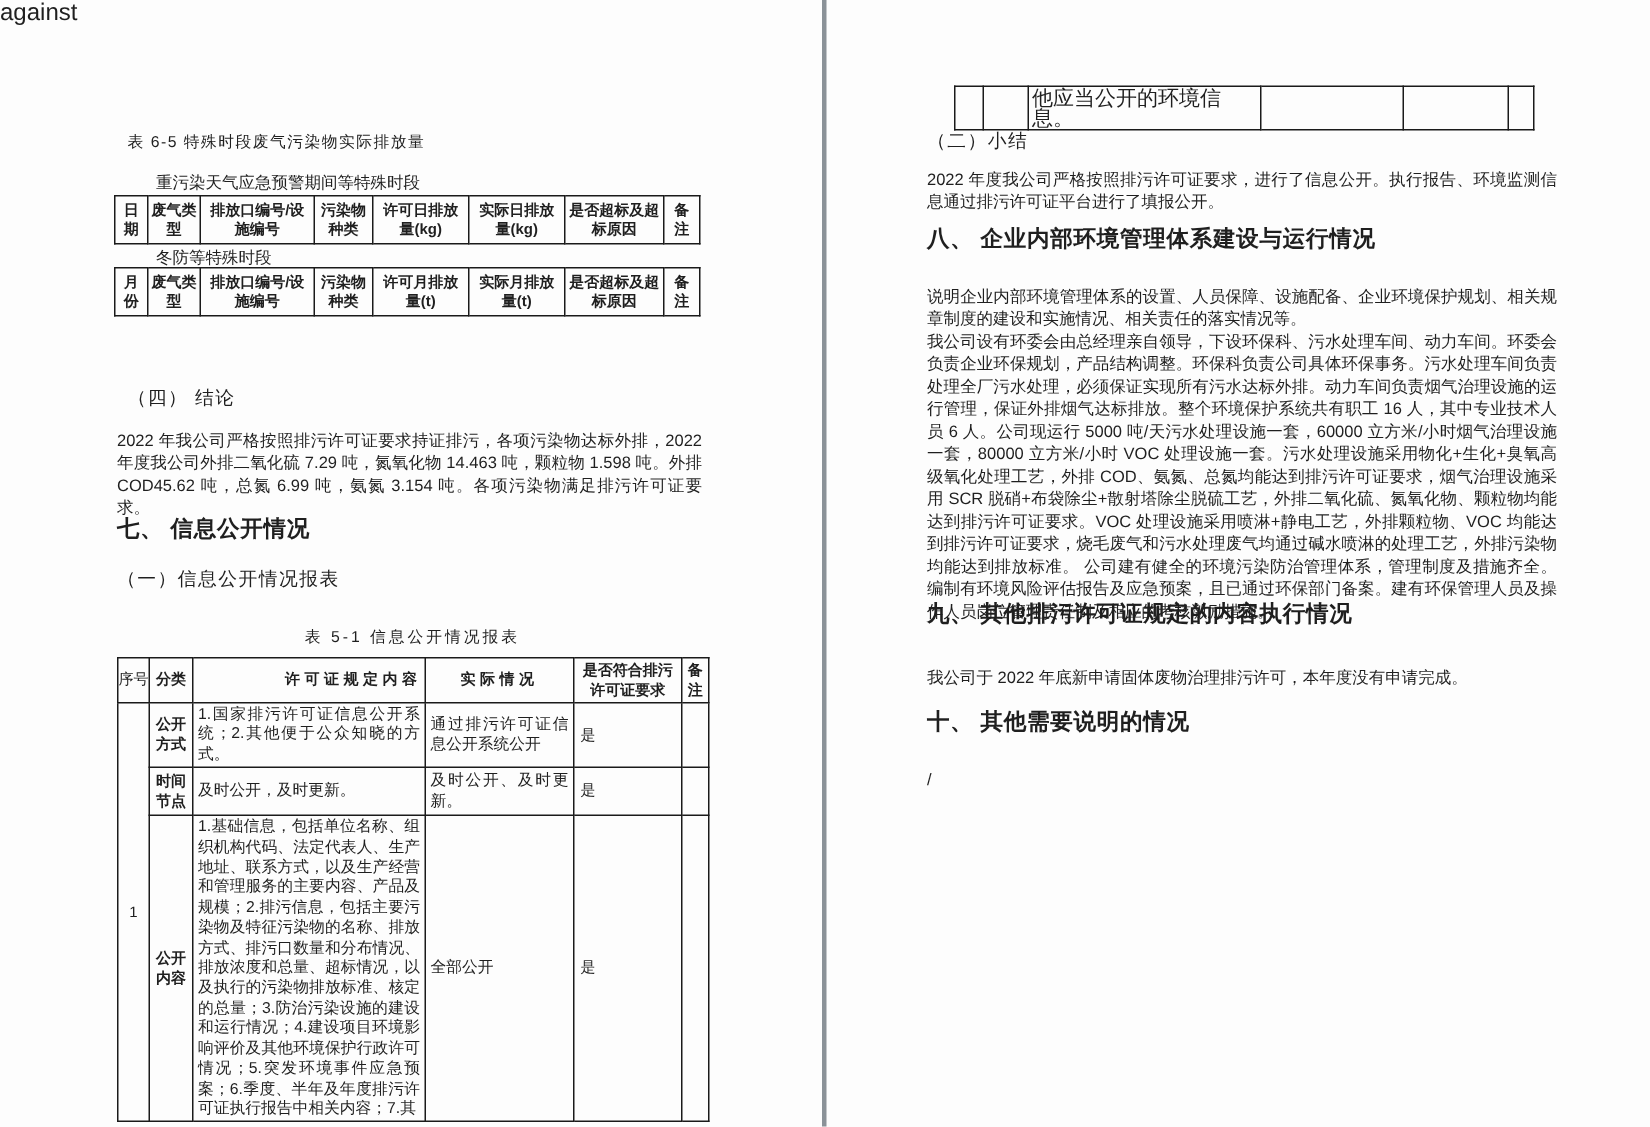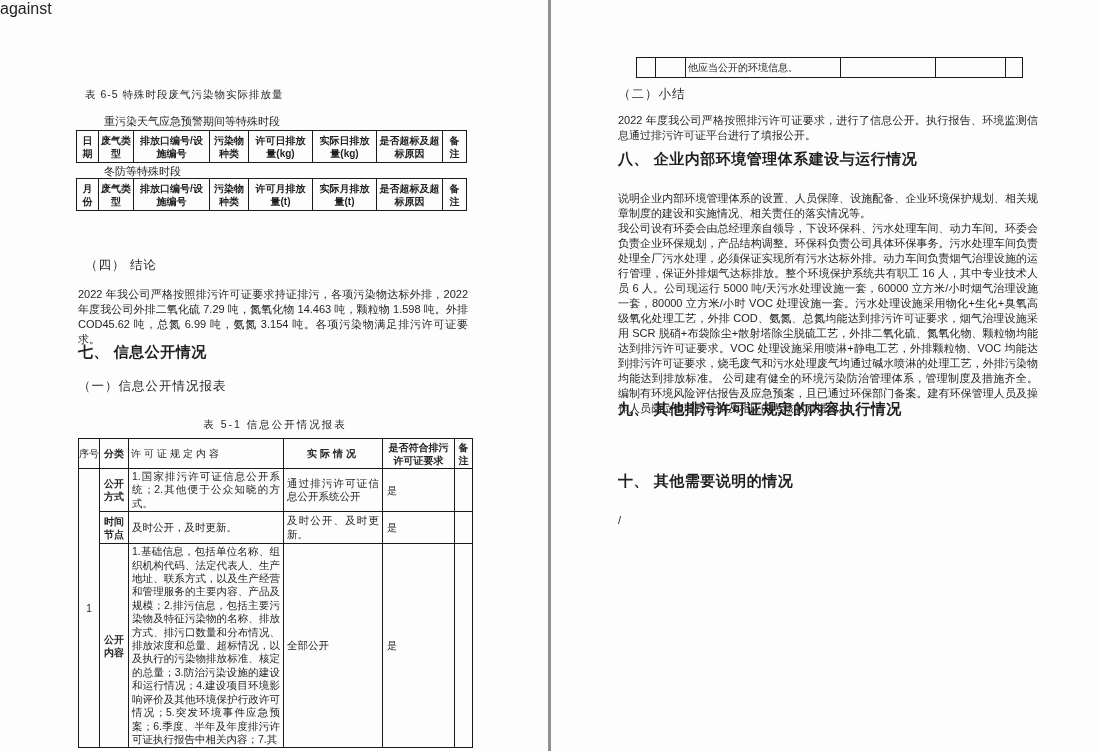--- a/index.html
+++ b/index.html
@@ -108,21 +108,21 @@
         <col style="width:29px">
         <col style="width:155px">
       <col style="width:99px">
         <col style="width:72px">
         <col style="width:18px">
       </colgroup>
     <tbody>
         <tr class="hdr-row" style="height:30px;">
       <td style="font-weight:normal;text-align:center;padding:1px 0;">序号</td>
       <td style="font-weight:bold;text-align:center;">分类</td>
-      <td class="ls" style="font-weight:normal;text-align:left;">许可证规定内容</td>
+      <td class="ls" style="font-weight:bold;text-align:right;">许可证规定内容</td>
       <td class="ls" style="font-weight:bold;text-align:center;">实际情况</td>
       <td style="font-weight:bold;text-align:center;">是否符合排污许可证要求</td>
       <td style="font-weight:bold;text-align:center;">备注</td>
     </tr>
     <tr style="height:30px;">
       <td rowspan="3" class="num">1</td>
       <td class="cat">公开方式</td>
       <td class="content">1.国家排污许可证信息公开系统；2.其他便于公众知晓的方式。</td>
       <td class="content">通过排污许可证信息公开系统公开</td>
       <td class="yes">是</td>
@@ -157,38 +157,39 @@
         <col style="width:30px">
         <col style="width:155px">
       <col style="width:95px">
         <col style="width:70px">
         <col style="width:17px">
       </colgroup>
     <tbody>
         <tr style="height:20px;">
       <td></td>
       <td></td>
-      <td style="font-size:10px;">他应当公开的环境信息。</td>
+      <td style="font-size:14px;">他应当公开的环境信息。</td>
       <td></td>
       <td></td>
       <td></td>
     </tr>
   </tbody>
     </table>
 
   <div class="abs subhead" style="left:66px;top:86px;">（二）小结</div>
 
   <div class="abs body-text" style="left:66px;top:113px;width:420px;">2022 年度我公司严格按照排污许可证要求，进行了信息公开。执行报告、环境监测信息通过排污许可证平台进行了填报公开。</div>
 
   <div class="abs h1" style="left:66px;top:150px;">八、 企业内部环境管理体系建设与运行情况</div>
 
   <div class="abs body-text" style="left:66px;top:191px;width:420px;">说明企业内部环境管理体系的设置、人员保障、设施配备、企业环境保护规划、相关规章制度的建设和实施情况、相关责任的落实情况等。</div>
 
   <div class="abs body-text" style="left:66px;top:221px;width:420px;">我公司设有环委会由总经理亲自领导，下设环保科、污水处理车间、动力车间。环委会负责企业环保规划，产品结构调整。环保科负责公司具体环保事务。污水处理车间负责处理全厂污水处理，必须保证实现所有污水达标外排。动力车间负责烟气治理设施的运行管理，保证外排烟气达标排放。整个环境保护系统共有职工 16 人，其中专业技术人员 6 人。公司现运行 5000 吨/天污水处理设施一套，60000 立方米/小时烟气治理设施一套，80000 立方米/小时 VOC 处理设施一套。污水处理设施采用物化+生化+臭氧高级氧化处理工艺，外排 COD、氨氮、总氮均能达到排污许可证要求，烟气治理设施采用 SCR 脱硝+布袋除尘+散射塔除尘脱硫工艺，外排二氧化硫、氮氧化物、颗粒物均能达到排污许可证要求。VOC 处理设施采用喷淋+静电工艺，外排颗粒物、VOC 均能达到排污许可证要求，烧毛废气和污水处理废气均通过碱水喷淋的处理工艺，外排污染物均能达到排放标准。 公司建有健全的环境污染防治管理体系，管理制度及措施齐全。编制有环境风险评估报告及应急预案，且已通过环保部门备案。建有环保管理人员及操作人员岗位管理责任制及相应的考核激励措施。</div>
 
   <div class="abs h1" style="left:66px;top:400px;">九、 其他排污许可证规定的内容执行情况</div>
 
+  <div class="abs body-text" style="left:66px;top:445px;width:420px;">我公司于 2022 年底新申请固体废物治理排污许可，本年度没有申请完成。</div>
 
   <div class="abs h1" style="left:66px;top:472px;">十、 其他需要说明的情况</div>
 
   <div class="abs body-text" style="left:66px;top:513px;">/</div>
 
 </div>
 
 </body></html>

